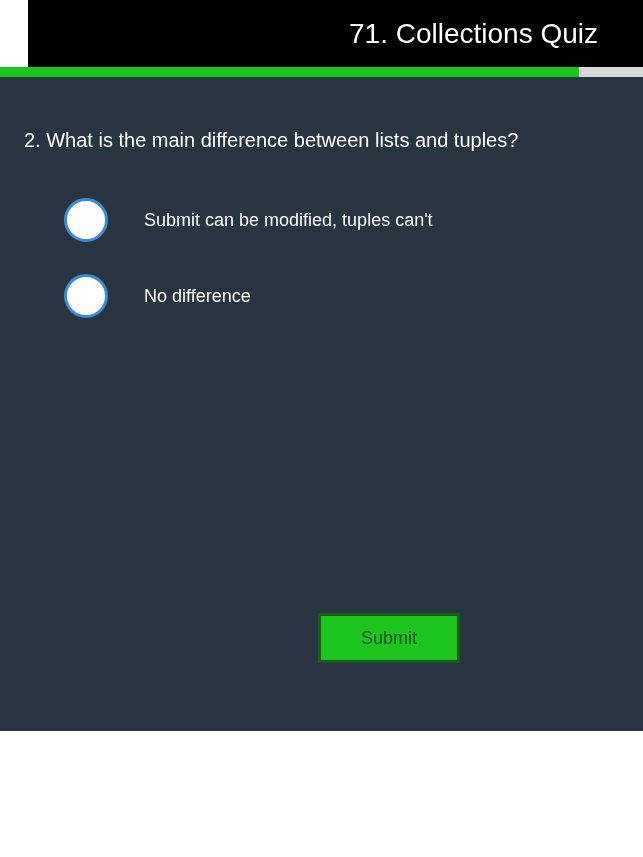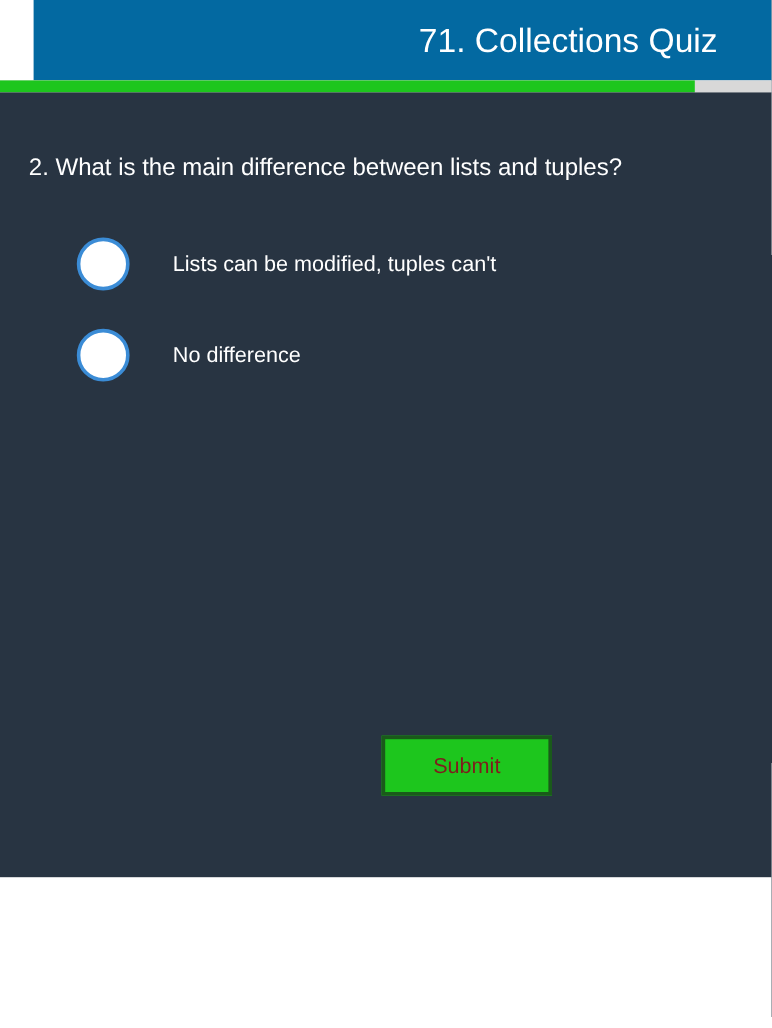--- a/index.html
+++ b/index.html
@@ -8,21 +8,21 @@
       box-sizing: border-box;
     }
     body {
       width: 643px;
       height: 857px;
       font-family: -apple-system, BlinkMacSystemFont, "Segoe UI", Helvetica, Arial, sans-serif;
       background: #fff;
       overflow: hidden;
     }
     .header {
-      background: #0369a1;
+      background: #000000;
       height: 67px;
       display: flex;
       align-items: center;
       justify-content: flex-end;
       padding-right: 45px;
       margin-left: 28px;
     }
     .header-title {
       color: #ffffff;
       font-size: 28px;
@@ -74,21 +74,21 @@
       font-weight: 400;
     }
     .submit-button {
       position: absolute;
       top: 536px;
       left: 318px;
       width: 142px;
       height: 50px;
       background: #1dc61d;
       border: 3px solid #1a5a1a;
-      color: #7f1d1d;
+      color: #14532d;
       font-size: 18px;
       font-weight: 400;
       cursor: pointer;
       display: flex;
       align-items: center;
       justify-content: center;
     }
   </style>
 </head>
 <body>
@@ -100,21 +100,21 @@
 <div class="progress-bar">
   <div class="progress-fill"></div>
 </div>
 
 <div class="content">
   <div class="question-text">2. What is the main difference between lists and tuples?</div>
 
   <div class="options">
     <div class="option">
       <div class="radio"></div>
-      <div class="option-label">Lists can be modified, tuples can't</div>
+      <div class="option-label">Submit can be modified, tuples can't</div>
     </div>
     <div class="option">
       <div class="radio"></div>
       <div class="option-label">No difference</div>
     </div>
   </div>
 
   <div class="submit-button">Submit</div>
 </div>
 

